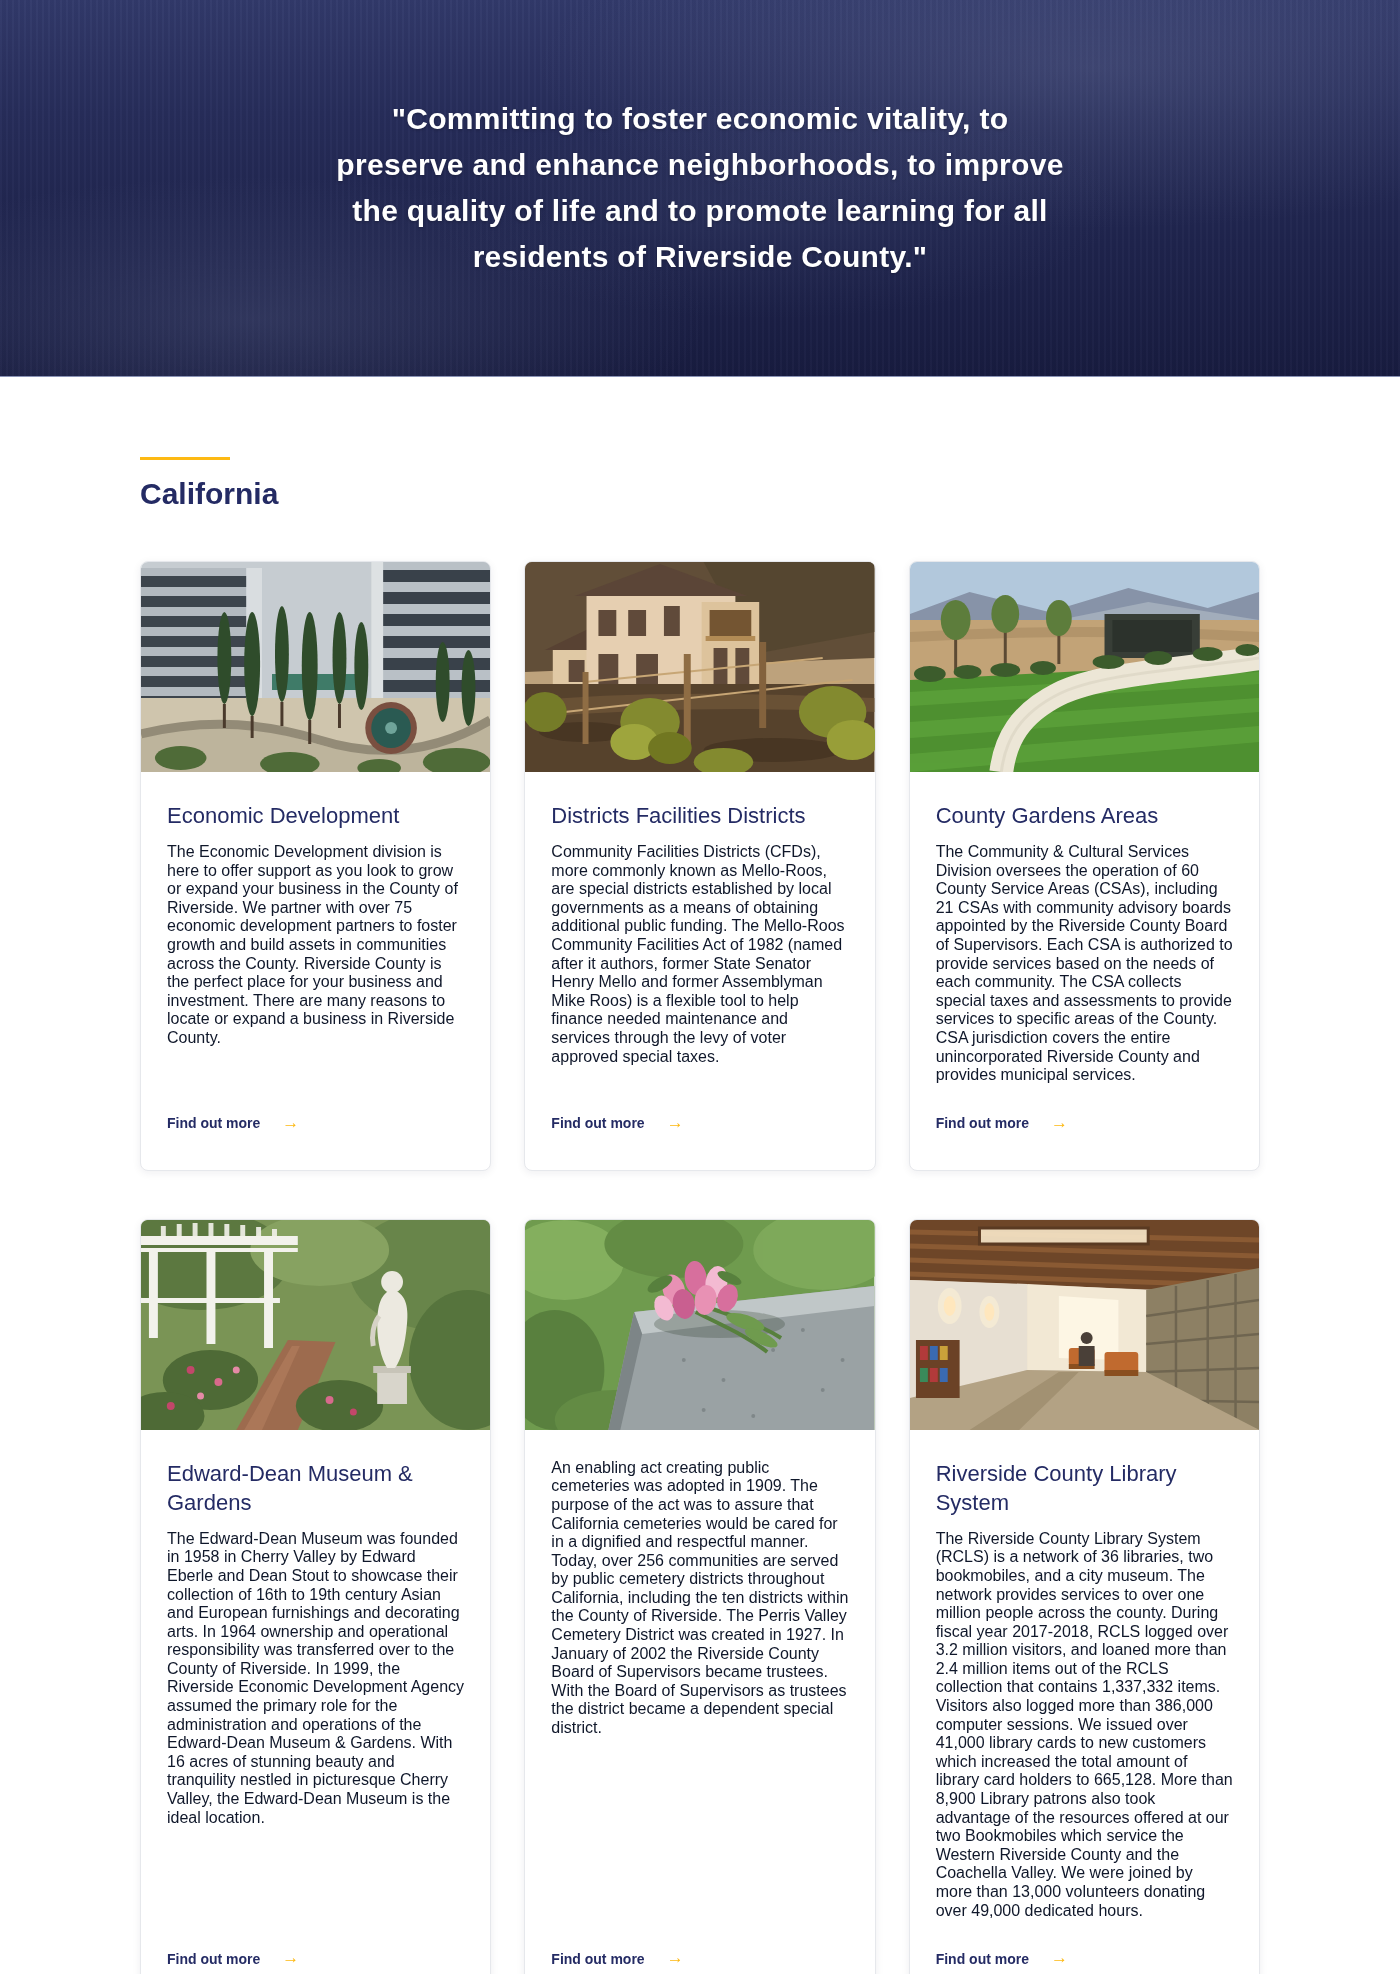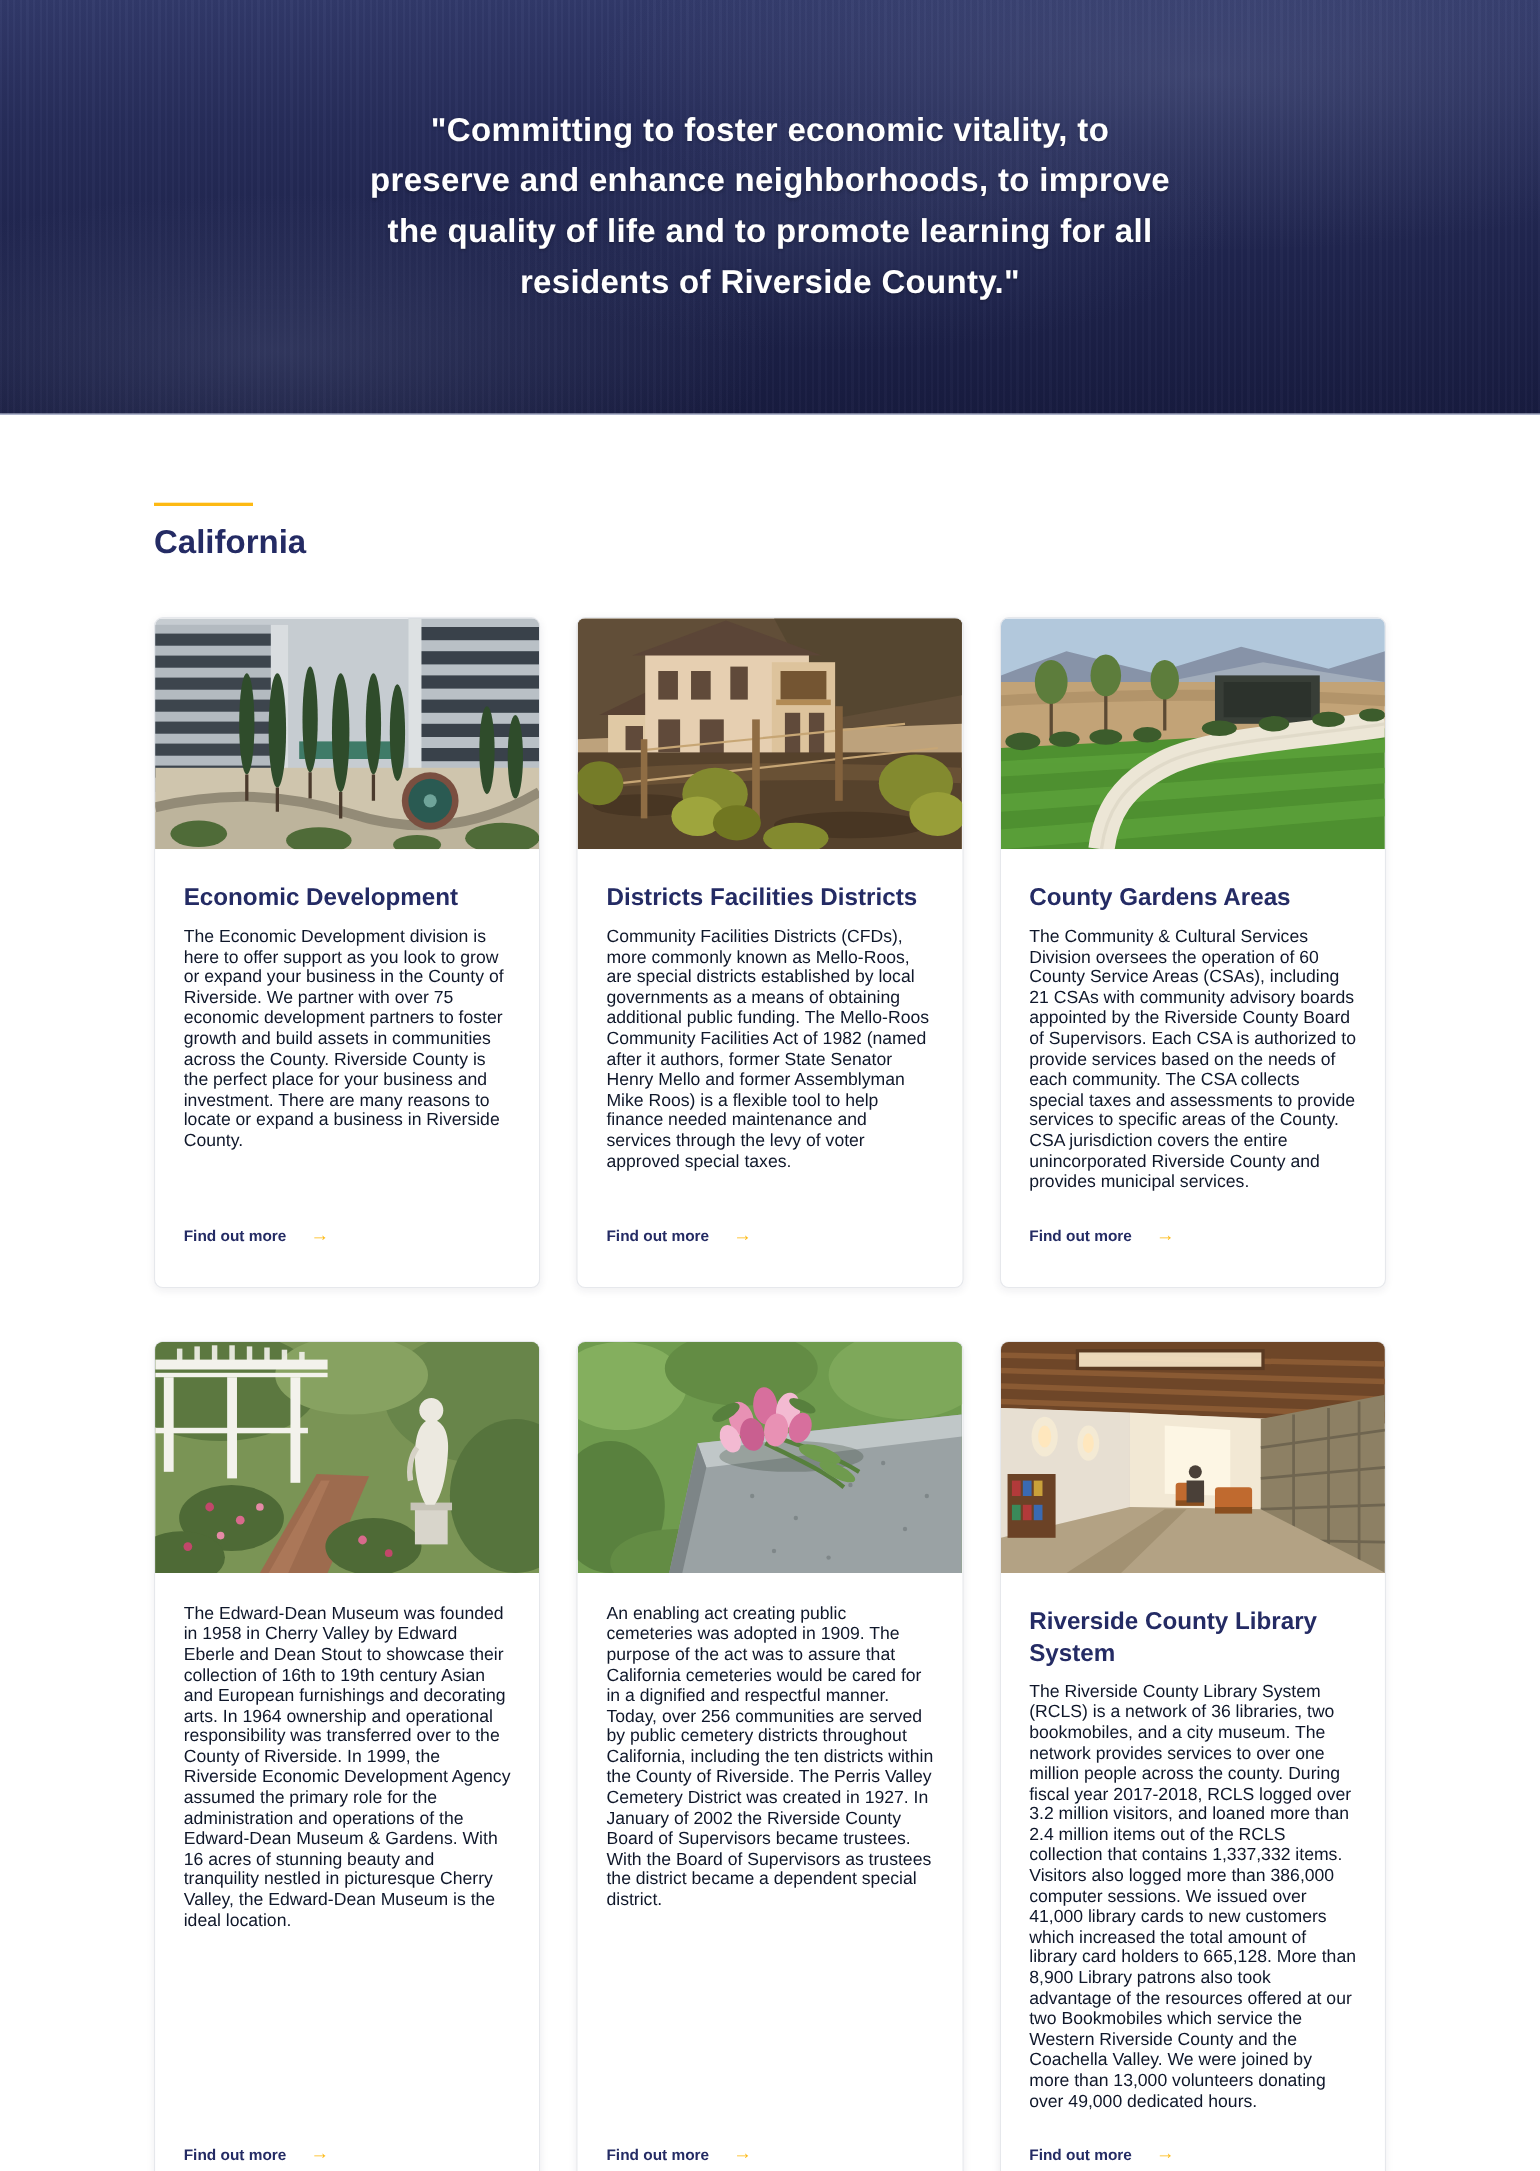--- a/index.html
+++ b/index.html
@@ -72,21 +72,21 @@
 
   .card-body {
     flex: 1;
     display: flex;
     flex-direction: column;
     padding: 29px 26px 38px 26px;
   }
   .card-title {
     font-size: 22px;
     line-height: 29px;
-    font-weight: 700;
+    font-weight: 400;
     color: #242b64;
     margin-bottom: 13px;
   }
   .card-desc {
     font-size: 16px;
     line-height: 18.6px;
     color: #0f172a;
   }
   .find-more {
     margin-top: auto;
@@ -342,20 +342,21 @@
               <circle cx="60" cy="176" r="3.5" fill="#e58aa6"></circle>
             </g>
             <rect x="238" y="150" width="30" height="34" fill="#d8d5cb"></rect>
             <rect x="234" y="146" width="38" height="7" fill="#c7c4b8"></rect>
             <path d="M253 70 C 266 72 270 86 268 104 C 266 126 262 140 256 148 L 248 148 C 242 138 238 122 238 104 C 238 86 242 72 253 70 Z" fill="#ece9e0"></path>
             <circle cx="253" cy="62" r="11" fill="#ece9e0"></circle>
             <path d="M240 96 C 234 104 232 116 234 126" stroke="#d6d2c6" stroke-width="5" fill="none"></path>
           </svg>
         </div>
         <div class="card-body">
+          <h3 class="card-title">Edward-Dean Museum &amp; Gardens</h3>
           <p class="card-desc">The Edward-Dean Museum was founded in 1958 in Cherry Valley by Edward Eberle and Dean Stout to showcase their collection of 16th to 19th century Asian and European furnishings and decorating arts. In 1964 ownership and operational responsibility was transferred over to the County of Riverside. In 1999, the Riverside Economic Development Agency assumed the primary role for the administration and operations of the Edward-Dean Museum &amp; Gardens. With 16 acres of stunning beauty and tranquility nestled in picturesque Cherry Valley, the Edward-Dean Museum is the ideal location.</p>
           <a class="find-more" href="#">
             <span>Find out more</span>
             <span class="arrow">→</span>
           </a>
         </div>
       </article>
 
       <article class="card">
         <div class="card-photo">

